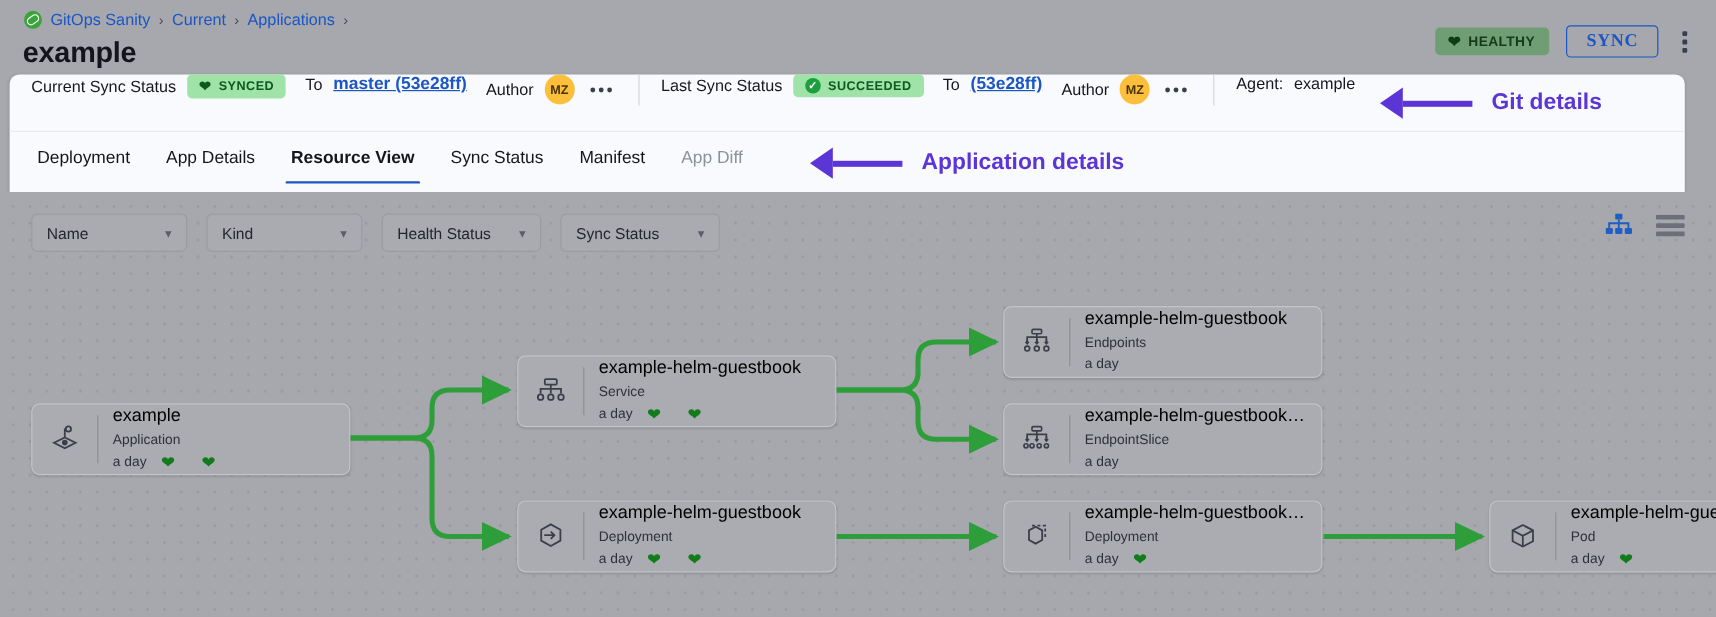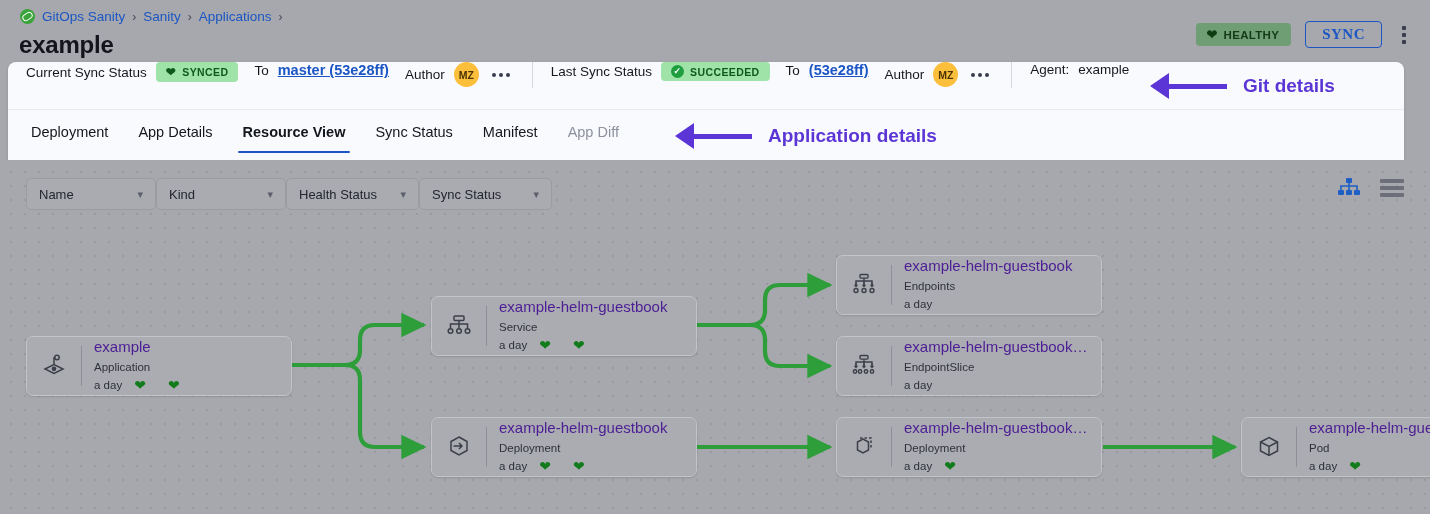--- a/index.html
+++ b/index.html
@@ -128,21 +128,21 @@
   
   .canvas {
     position: absolute; left: 0; top: 160px; width: 1430px; height: 354px;
     background-color: #a6a8ad;
     background-image: radial-gradient(circle, #989aa0 1.1px, transparent 1.2px);
     background-size: 14px 14px;
     background-position: 4px 5px;
   }
   .filters {
     position: absolute; left: 26px; top: 18px;
-    display: flex; 
+    display: flex; gap: 16px;
   }
   .filter {
     width: 130px; height: 32px; border-radius: 5px;
     border: 1px solid #9a9ca2; background: #a9abb0;
     display: flex; align-items: center; justify-content: space-between;
     padding: 0 12px; font-size: 13px; color: #24262f; cursor: pointer;
   }
   .filter.w150 { width: 133px; }
   .chev { color: #5c5f6b; font-size: 11px; }
 
@@ -163,21 +163,21 @@
     overflow: hidden;
   }
   .node-ic {
     width: 54px; flex: none;
     display: flex; align-items: center; justify-content: center;
     color: #3c3f49;
   }
   .node-div { width: 1px; align-self: stretch; background: #8e9097; margin: 9px 0; }
   .node-body { padding: 0 10px 0 12px; min-width: 0; flex: 1; }
   .node-name {
-    font-size: 15px; color: #4c1d95; white-space: nowrap;
+    font-size: 15px; color: #000000; white-space: nowrap;
     overflow: hidden; text-overflow: ellipsis; line-height: 1.35;
   }
   .node-kind { font-size: 11.5px; color: #2e313a; line-height: 1.6; }
   .node-meta { display: flex; align-items: center; gap: 0; font-size: 11.5px; color: #2e313a; line-height: 1.6; }
   .node-age { margin-right: 12px; }
   .h1 { color: #127c1c; font-size: 14px; line-height: 1; margin-right: 22px; }
   .h2 { color: #127c1c; font-size: 14px; line-height: 1; }
 
   svg.edges { position: absolute; left: 0; top: 0; width: 1430px; height: 354px; pointer-events: none; }
 </style>
@@ -185,21 +185,21 @@
 <body>
 
 <div class="app">
 
   <div class="header">
 
     <div class="breadcrumb">
       <span class="bc-logo"></span>
       <a class="bc-link" href="#">GitOps Sanity</a>
       <span class="bc-sep">›</span>
-      <a class="bc-link" href="#">Sanity</a>
+      <a class="bc-link" href="#">Current</a>
       <span class="bc-sep">›</span>
       <a class="bc-link" href="#">Applications</a>
       <span class="bc-sep">›</span>
     </div>
 
     <div class="page-title">example</div>
 
     <div class="header-actions">
       <div class="badge-healthy">
         <span class="heart">❤</span>

